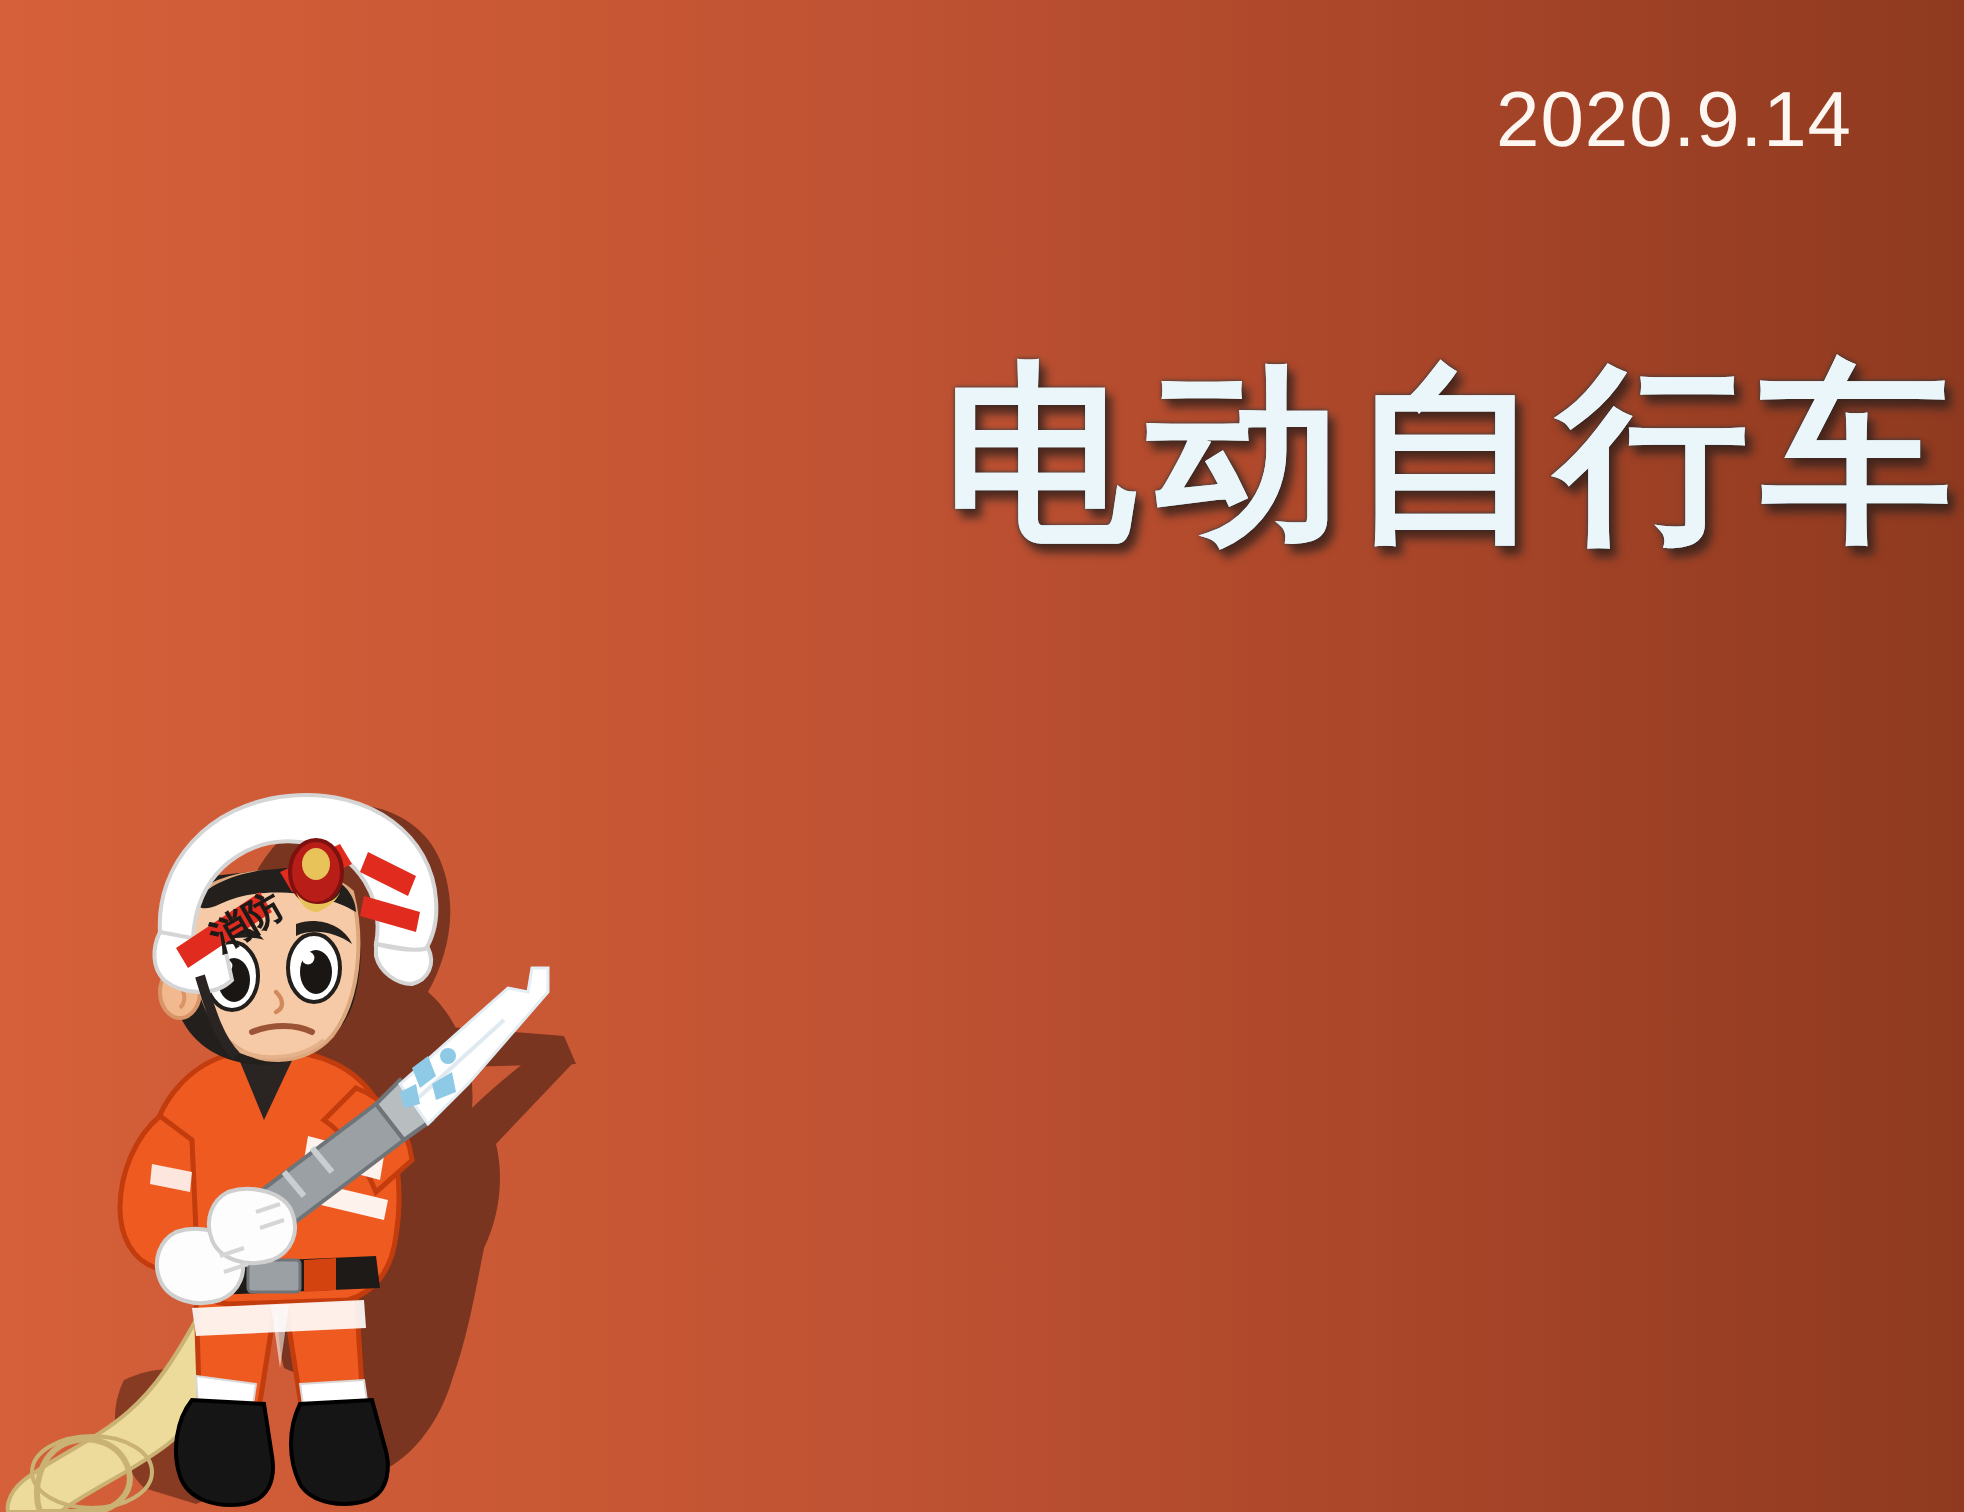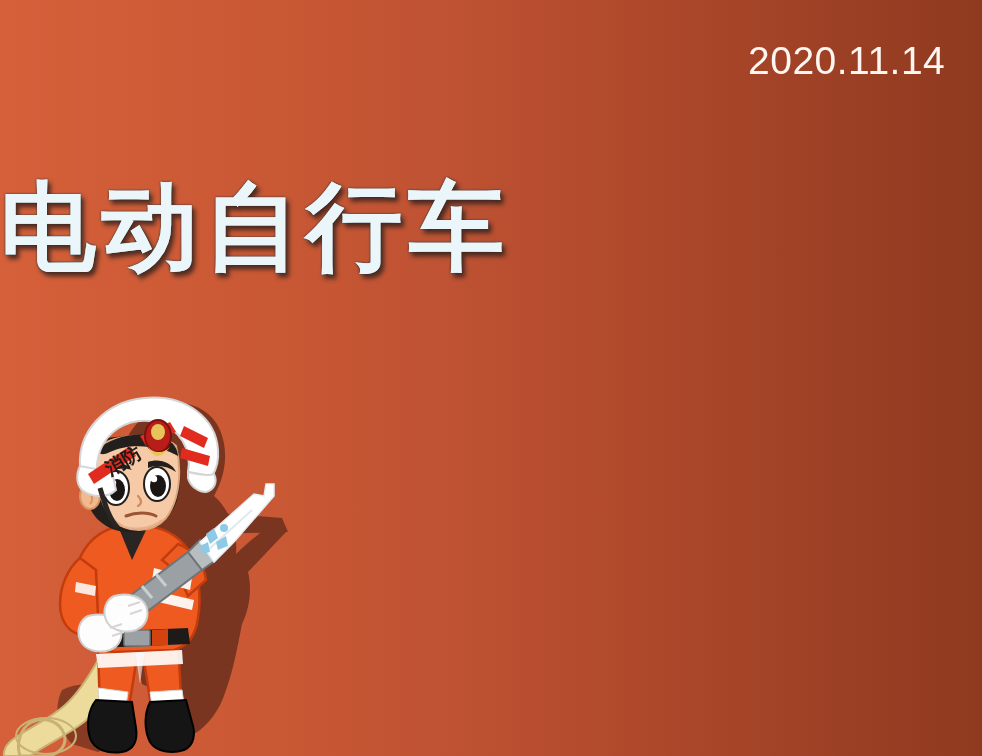--- a/index.html
+++ b/index.html
@@ -38,21 +38,21 @@
     letter-spacing: 0.5px;
     white-space: nowrap;
   }
 
   
   .title-block {
     position: absolute;
     left: 0;
     top: 176px;
     width: 982px;
-    text-align: left;
+    text-align: right;
     pointer-events: none;
   }
   .title-line {
     display: block;
     white-space: nowrap;
     font-family: "DejaVu Serif", "Liberation Serif", serif;
     font-weight: 700;
     line-height: 1.06;
     color: #eaf6fa;
     letter-spacing: 6px;
@@ -92,21 +92,21 @@
     width: 330px;
     height: 364px;
   }
   .mascot svg { display: block; width: 100%; height: 100%; }
 </style>
 </head>
 <body>
 
 <div class="slide">
 
-  <div class="date">2020.11.14</div>
+  <div class="date">2020.9.14</div>
 
   <div class="title-block">
     <span class="title-line-wrap">
       <span class="title-outline l1">电动自行车</span>
       <span class="title-line l1">电动自行车</span>
     </span>
   </div>
 
   <div class="mascot">
     <svg viewBox="0 0 330 364" xmlns="http://www.w3.org/2000/svg">

